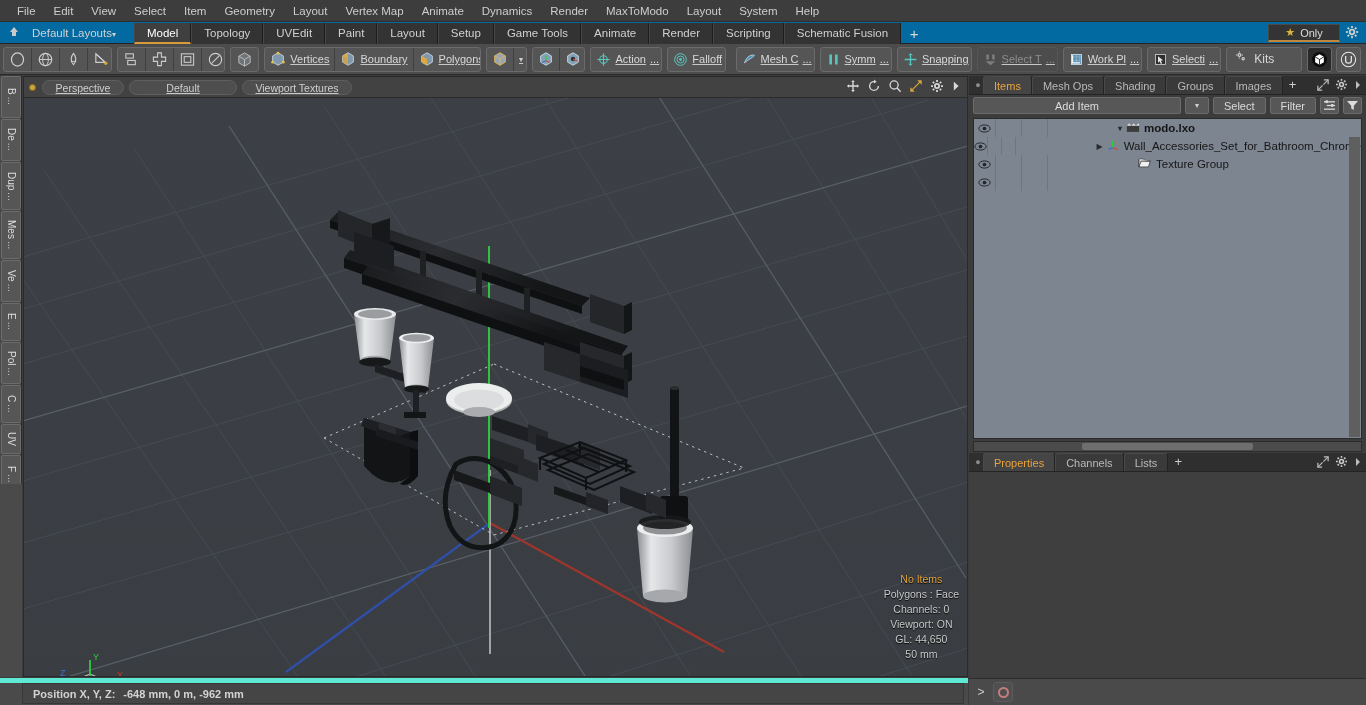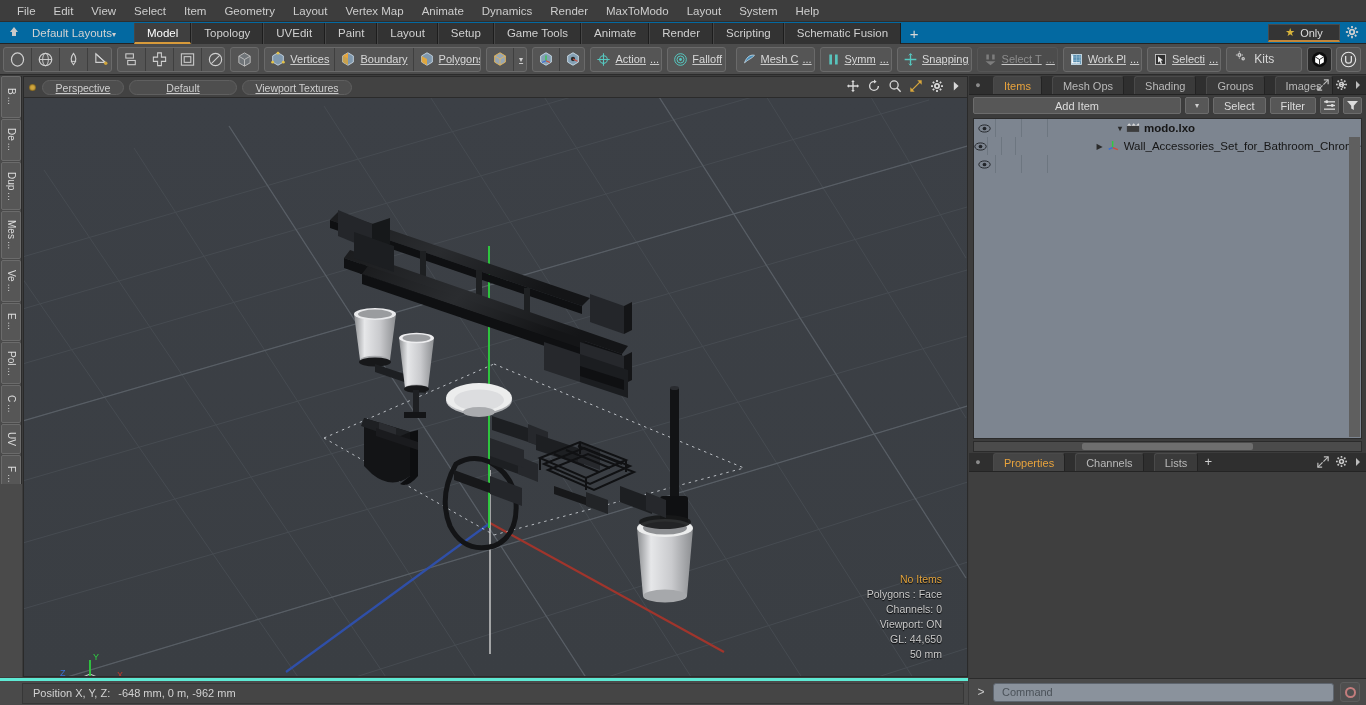--- a/index.html
+++ b/index.html
@@ -121,30 +121,30 @@
     background:#4e4e4e; border:1px solid #5f5f5f; border-radius:8px;
     font-size:10.5px; color:#cfcfcf; text-align:center; white-space:nowrap;
   }
   .vp-icons{ position:absolute; right:6px; top:2px; display:flex; align-items:center; gap:7px; }
   .vp-icons span{ display:inline-flex; }
   .vp-canvas{
     position:absolute; left:0; top:21px; width:943px; height:578px;
     background:#3d4146; overflow:hidden;
   }
   .vp-stats{
-    position:absolute; right:25px; bottom:14px; text-align:right;
+    position:absolute; right:8px; bottom:14px; text-align:center;
     font-size:10.5px; line-height:15px; color:#c9c9c9; text-shadow:0 1px 1px #000;
   }
   .vp-stats .hl{ color:#e0a23c; }
 
   
   .statusbar{
     position:absolute; left:0; top:678px; width:968px; height:27px;
-    background:#4a4a4a; border-top:3px solid #5eead4;
-    display:flex; align-items:center;
+    background:#4a4a4a; border-top:5px solid #5eead4;
+    display:flex; align-items:flex-start;font-weight:bold;
   }
   .status-field{
     margin-left:22px; height:21px; flex:1; margin-right:4px;
     background:#454545; border:1px solid #373737;
     display:flex; align-items:center; padding-left:10px; gap:8px;
     font-size:11px; color:#d2d2d2;
   }
 
   
   .right{
@@ -157,21 +157,21 @@
     border-bottom:1px solid #242424;
   }
   .pt-dot{
     width:10px;height:19px;display:flex;align-items:center;justify-content:center;
     color:#8b8b8b;font-size:9px;
   }
   .ptab{
     padding:0 10px; height:18px; line-height:18px; font-size:11px;
     color:#b9b9b9; background:#3a3a3a; border-left:1px solid #4a4a4a;
     border-right:1px solid #232323; border-top:1px solid #4a4a4a;
-    border-radius:3px 3px 0 0; white-space:nowrap; cursor:default;margin-left:10px;
+    border-radius:3px 3px 0 0; white-space:nowrap; cursor:default;
   }
   .ptab.active{ background:#454545; color:#e8a33d; }
   .ptab-plus{ width:20px;text-align:center;color:#cfcfcf;font-size:13px;line-height:18px; }
   .pt-right{ position:absolute; right:4px; top:2px; display:flex; gap:6px; align-items:center; }
 
   .items-body{ position:relative; height:358px; background:#3c3c3c; }
   .items-toolrow{
     height:21px; display:flex; align-items:center; padding:2px 4px; gap:4px;
     background:#3c3c3c;
   }
@@ -977,20 +977,40 @@
               <svg width="13" height="12" viewBox="0 0 14 14">
                   <line x1="6" y1="10" x2="6" y2="2.4" stroke="#2ecc40" stroke-width="1.7"></line>
                   <line x1="6" y1="10" x2="12" y2="12.4" stroke="#d04b3c" stroke-width="1.7"></line>
                   <line x1="6" y1="10" x2="1.4" y2="12" stroke="#3b6fd4" stroke-width="1.7"></line>
                 </svg>
             </span>
             <span>Wall_Accessories_Set_for_Bathroom_Chrome</span>
           </div>
         </div>
 
+        <div class="tree-row">
+          <div class="tr-eye">
+            <svg width="13" height="9" viewBox="0 0 16 11">
+                <ellipse cx="8" cy="5.5" rx="7" ry="4.4" fill="none" stroke="#23262a" stroke-width="1.2"></ellipse>
+                <circle cx="8" cy="5.5" r="2.3" fill="#23262a"></circle>
+              </svg>
+          </div>
+          <div class="tr-c"></div>
+          <div class="tr-c"></div>
+          <div class="tr-name">
+            <span class="indent" style="width:82px"></span>
+            <span>
+              <svg width="14" height="12" viewBox="0 0 16 13">
+                  <path d="M1 2 H6.5 L8 4 H14 L12 11 H1 Z" fill="#f0f0f0" stroke="#3c3c3c" stroke-width="0.9"></path>
+                  <path d="M1 2 L1 11 L3.5 4.5 H14" fill="#cfcfcf" stroke="#3c3c3c" stroke-width="0.9"></path>
+                </svg>
+            </span>
+            <span>Texture Group</span>
+          </div>
+        </div>
 
         <div class="tree-row">
           <div class="tr-eye">
             <svg width="13" height="9" viewBox="0 0 16 11">
                 <ellipse cx="8" cy="5.5" rx="7" ry="4.4" fill="none" stroke="#23262a" stroke-width="1.2"></ellipse>
                 <circle cx="8" cy="5.5" r="2.3" fill="#23262a"></circle>
               </svg>
           </div>
           <div class="tr-c"></div>
           <div class="tr-c"></div>
@@ -1039,20 +1059,19 @@
               <path d="M2 2 L6 6 L2 10 Z" fill="#bdbdbd"></path>
             </svg>
         </span>
       </div>
     </div>
 
     <div class="props-body"></div>
 
     <div class="cmdrow">
       <div class="cmd-gt">&gt;</div>
-      <div class="cmd-input">Command</div>
       <div class="cmd-rec">
         <div class="rec-ring"></div>
       </div>
     </div>
 
   </div>
 </div>
 
 </body></html>

